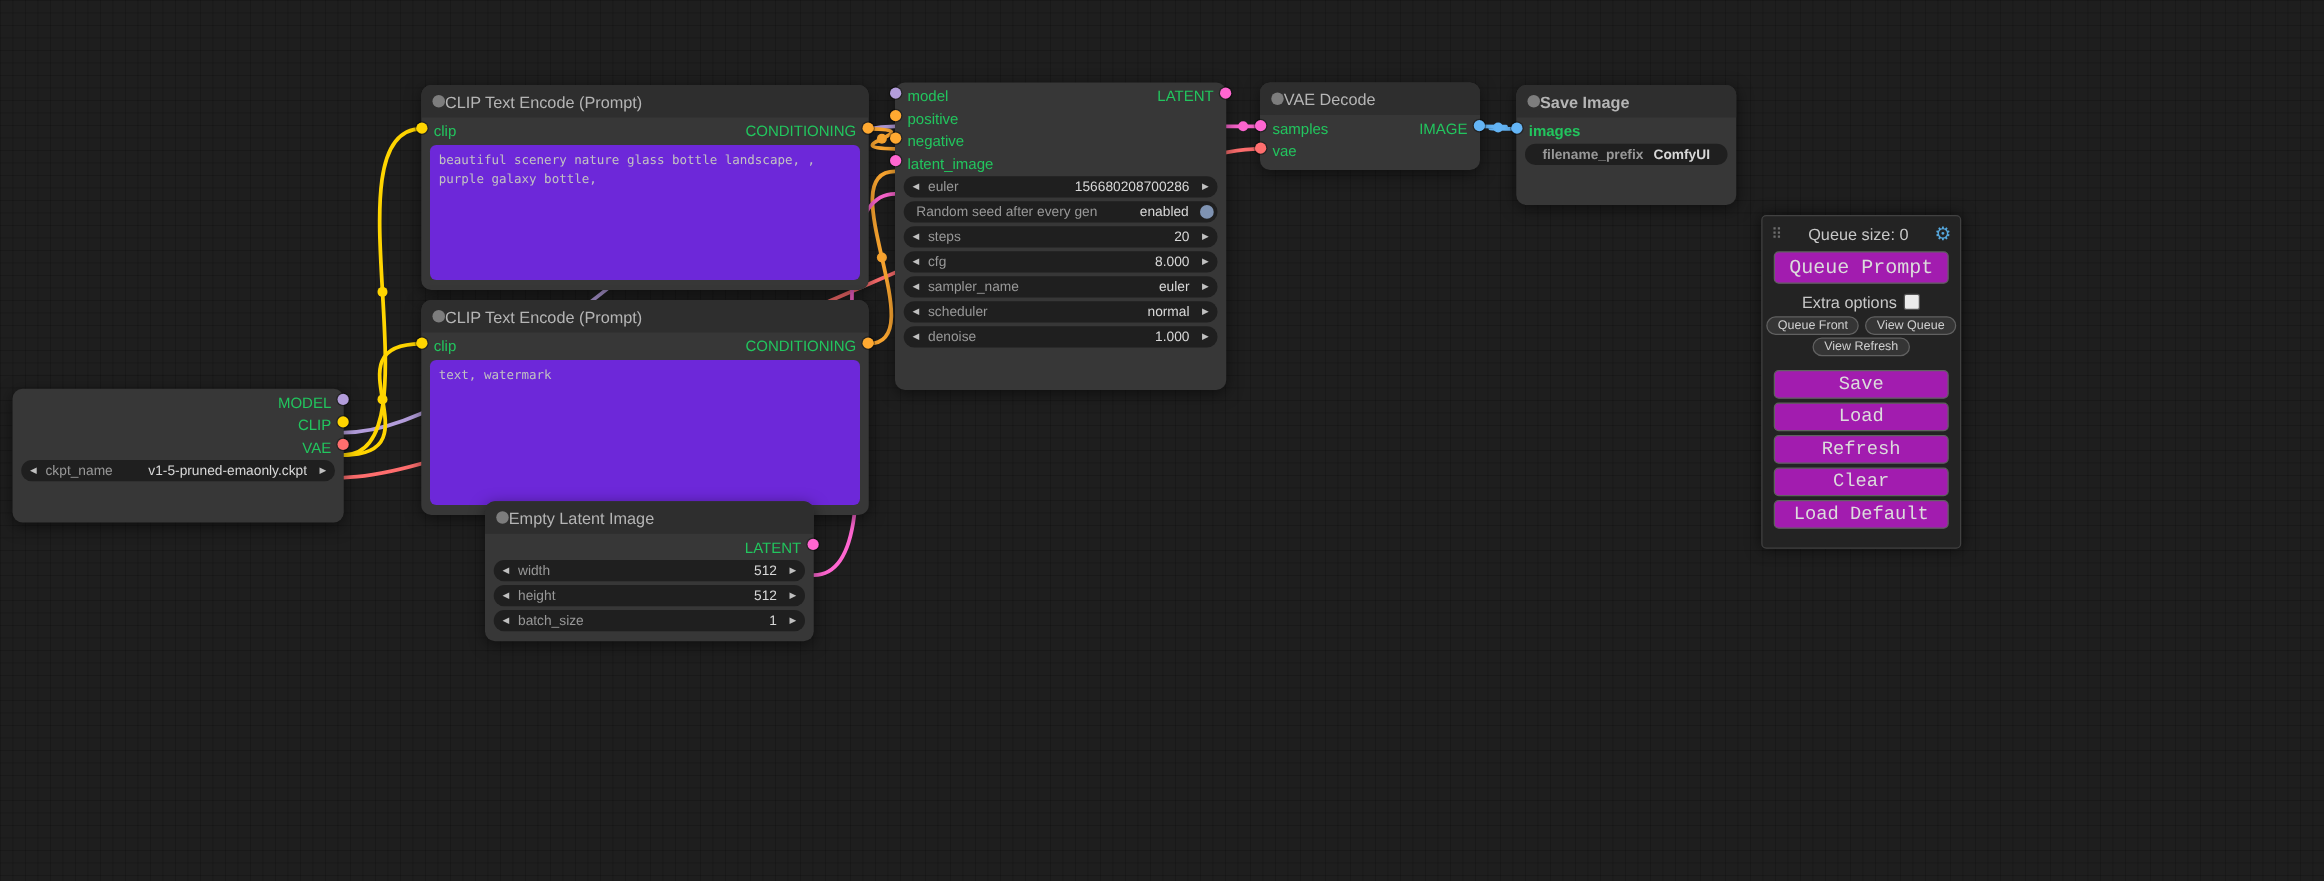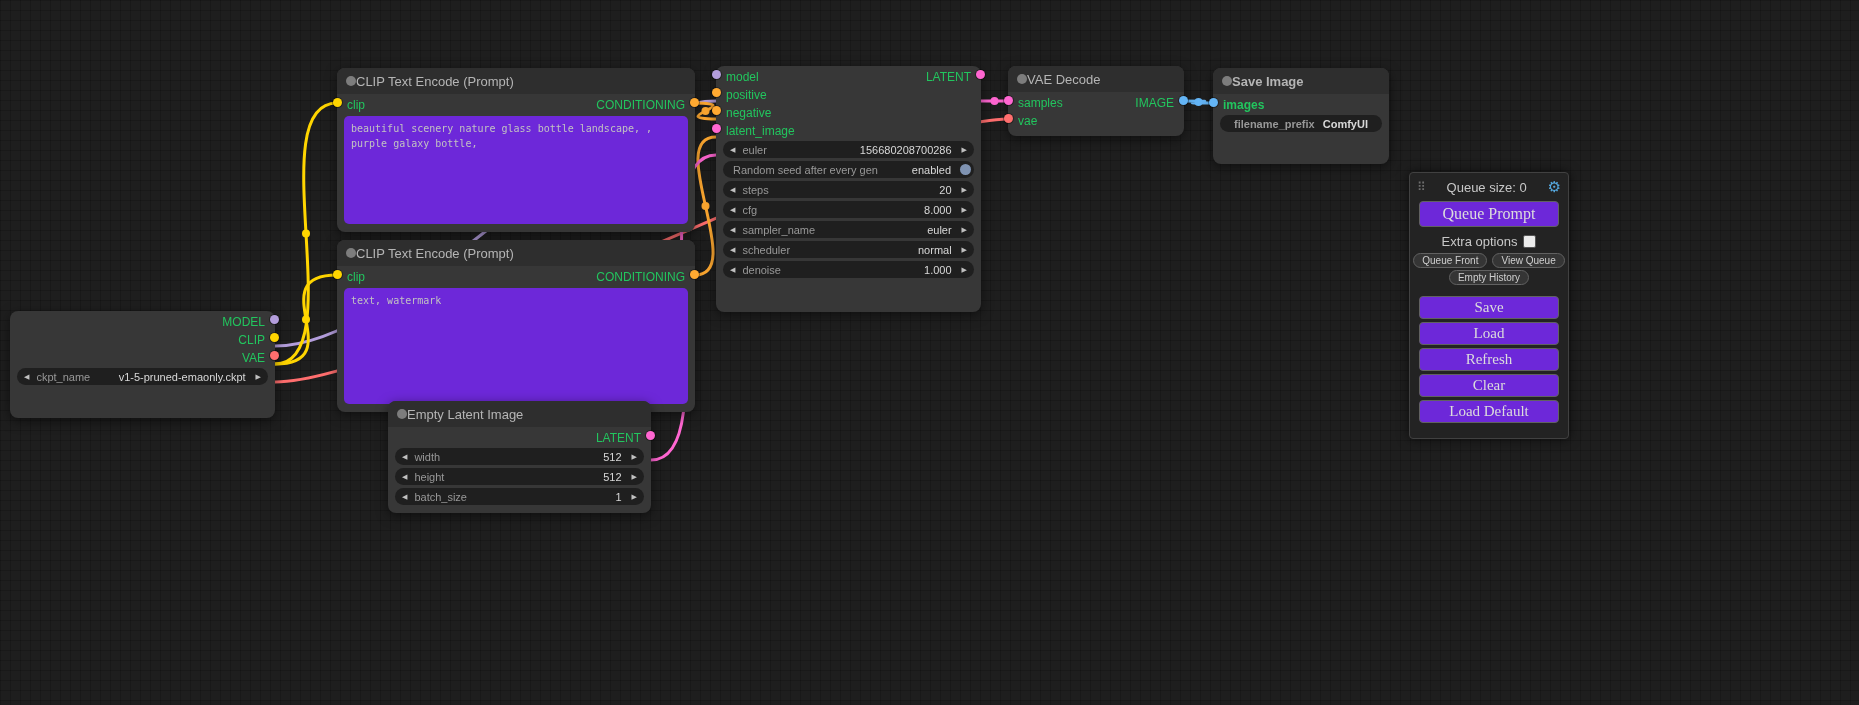--- a/index.html
+++ b/index.html
@@ -58,22 +58,22 @@
     position:absolute;left:1409px;top:172px;width:158px;z-index:10;
     background:#232323;border:1px solid #414141;border-radius:4px;
     box-shadow:0 0 12px rgba(0,0,0,.6);padding-bottom:12px;
   }
   .qp-header{display:flex;align-items:center;padding:5px 7px 4px;}
   .drag-handle{color:#6d6d6d;font-size:12px;cursor:grab;}
   .qp-title{flex:1;text-align:center;color:#c8c8c8;font-size:13px;}
   .gear{font-size:15px;cursor:pointer;}
   .qp-btn{
     display:block;width:calc(100% - 18px);margin:3px 9px;box-sizing:border-box;
-    background:#6d28d9;border:1px solid #616161;border-radius:4px;
-    color:#dcdcdc;font-size:15px;padding:2px 0;font-family:Liberation Serif, serif;cursor:pointer;
+    background:#a21caf;border:1px solid #616161;border-radius:4px;
+    color:#dcdcdc;font-size:15px;padding:2px 0;font-family:Liberation Mono, monospace;cursor:pointer;
   }
   .qp-main{font-size:16px;padding:3px 0;margin-top:1px;}
   .qp-extra{display:flex;justify-content:center;align-items:center;gap:6px;
             color:#c8c8c8;font-size:13px;margin:7px 0 4px;}
   .qp-checkbox{width:11px;height:11px;background:#ececec;border:1px solid #555;
                border-radius:2px;cursor:pointer;}
   .qp-row{display:flex;justify-content:center;gap:5px;margin:2px 0;}
   .qp-small{
     background:#353535;border:1px solid #616161;border-radius:8px;color:#cfcfcf;
     font-size:10px;padding:1px 8px;font-family:inherit;cursor:pointer;
@@ -114,21 +114,21 @@
     <button class="qp-btn qp-main">Queue Prompt</button>
     <div class="qp-extra">
       <span>Extra options</span>
       <span class="qp-checkbox"></span>
     </div>
     <div class="qp-row">
       <button class="qp-small">Queue Front</button>
       <button class="qp-small">View Queue</button>
     </div>
     <div class="qp-row">
-      <button class="qp-small">Empty History</button>
+      <button class="qp-small">View Refresh</button>
     </div>
     <div class="qp-stack">
       <button class="qp-btn">Save</button>
       <button class="qp-btn">Load</button>
       <button class="qp-btn">Refresh</button>
       <button class="qp-btn">Clear</button>
       <button class="qp-btn">Load Default</button>
     </div>
   </div>
 <div class="node" style="left: 10px; top: 311px; width: 265px; height: 107px;">

